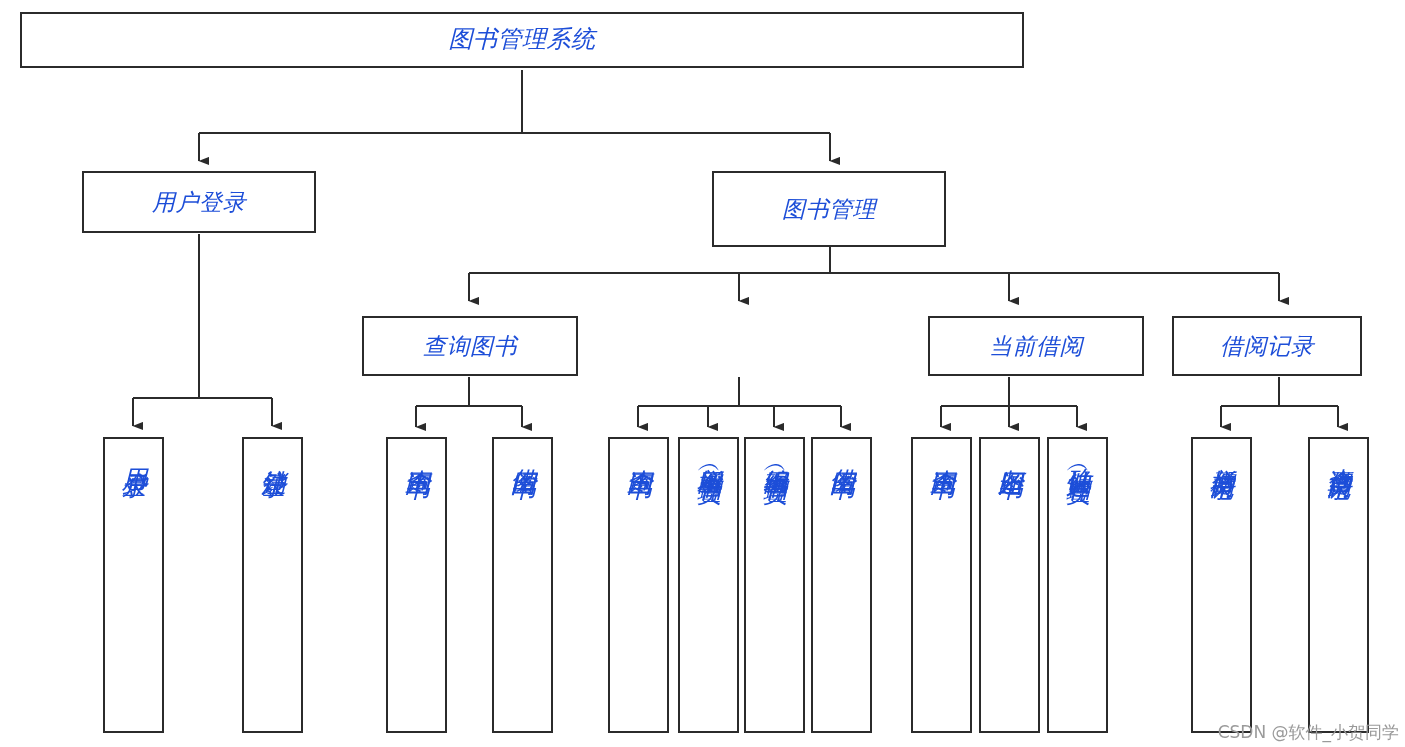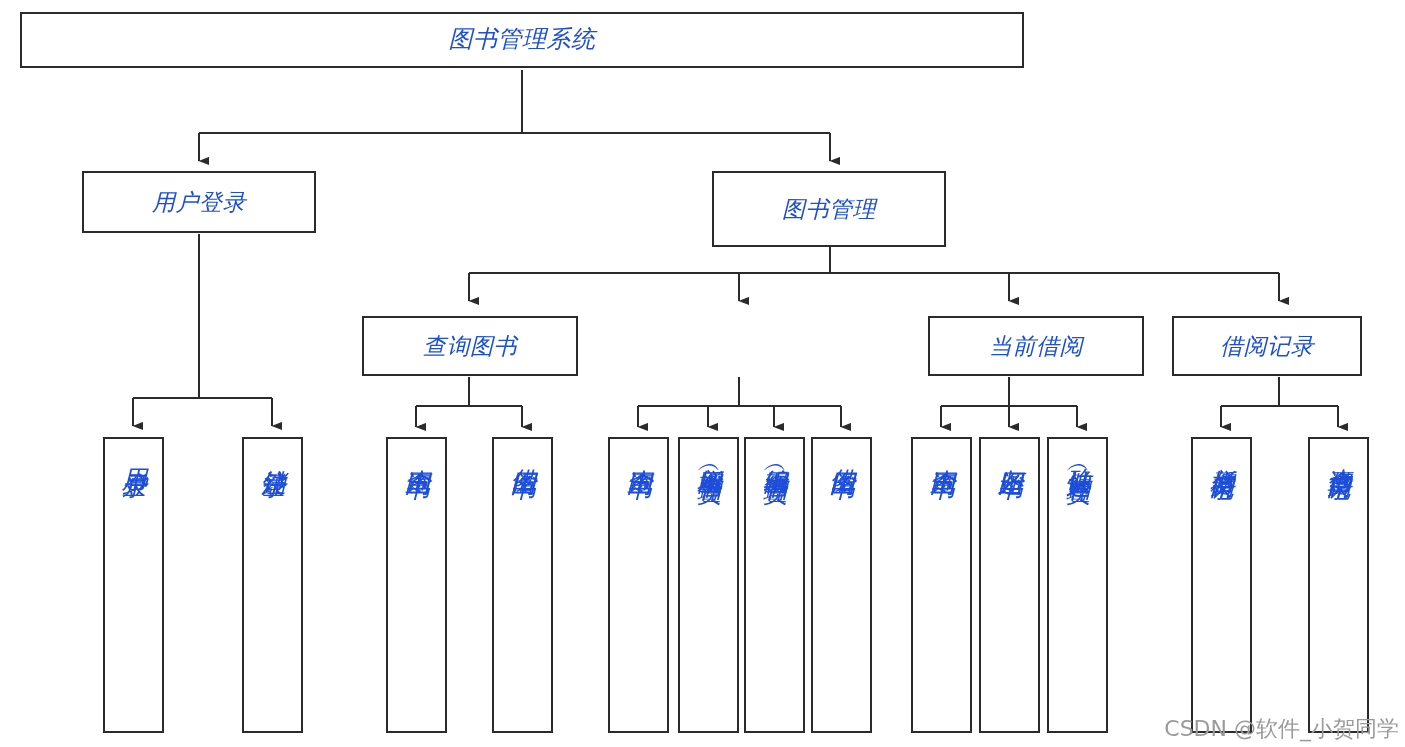--- a/index.html
+++ b/index.html
@@ -57,21 +57,21 @@
     text-orientation:upright;
     font-size:25px;
     line-height:1.05;
     letter-spacing:2px;
   }
   .node.vert.tall .label{ font-size:24px; }
   #watermark{
     position:absolute;
     right:6px;
     bottom:3px;
-    font-size:22px;
+    font-size:17px;
     color:#9a9a9a;
     z-index:5;
     white-space:nowrap;
     font-family:"DejaVu Sans","Liberation Sans",sans-serif;
   }
 </style>
 </head>
 <body>
 
 <div id="canvas">

